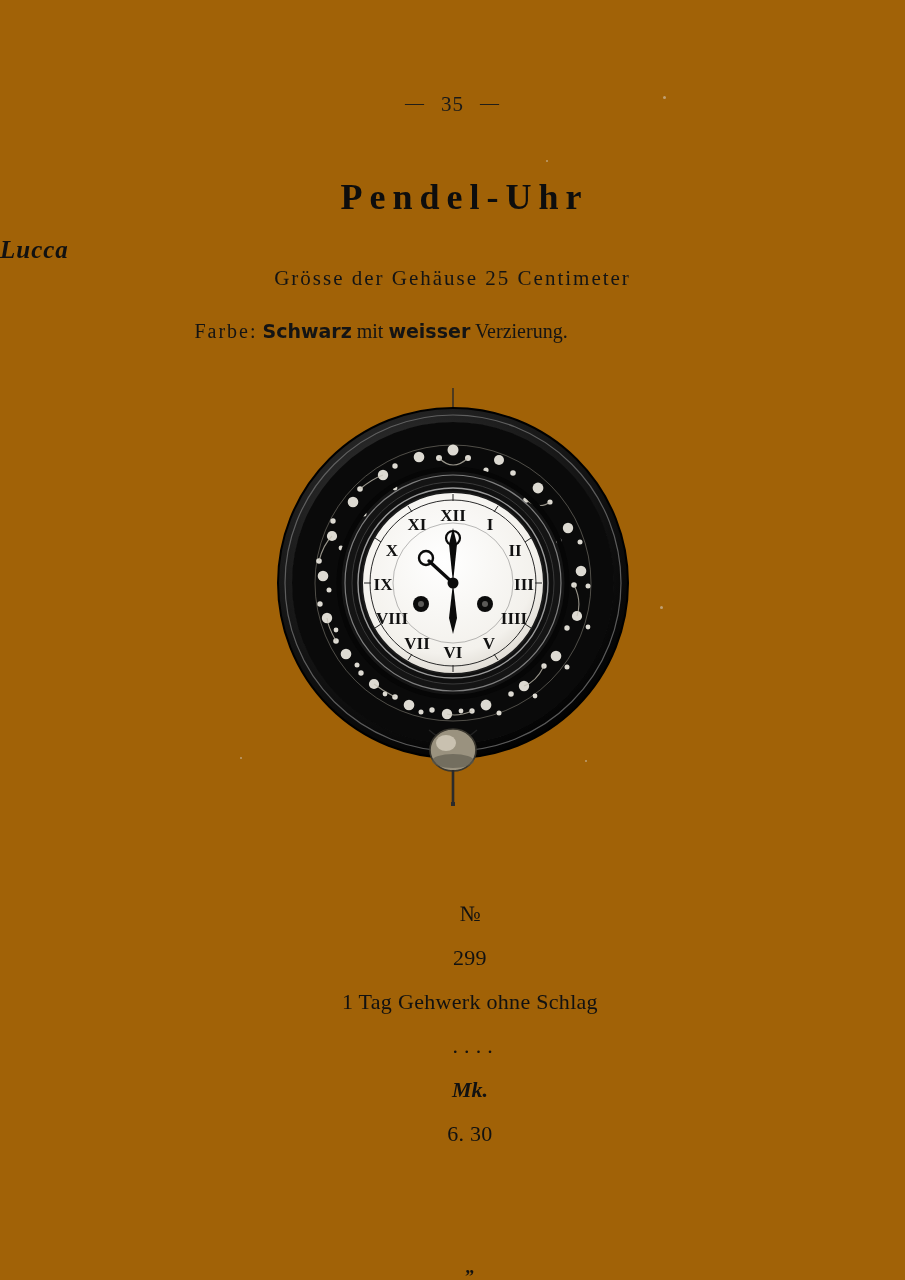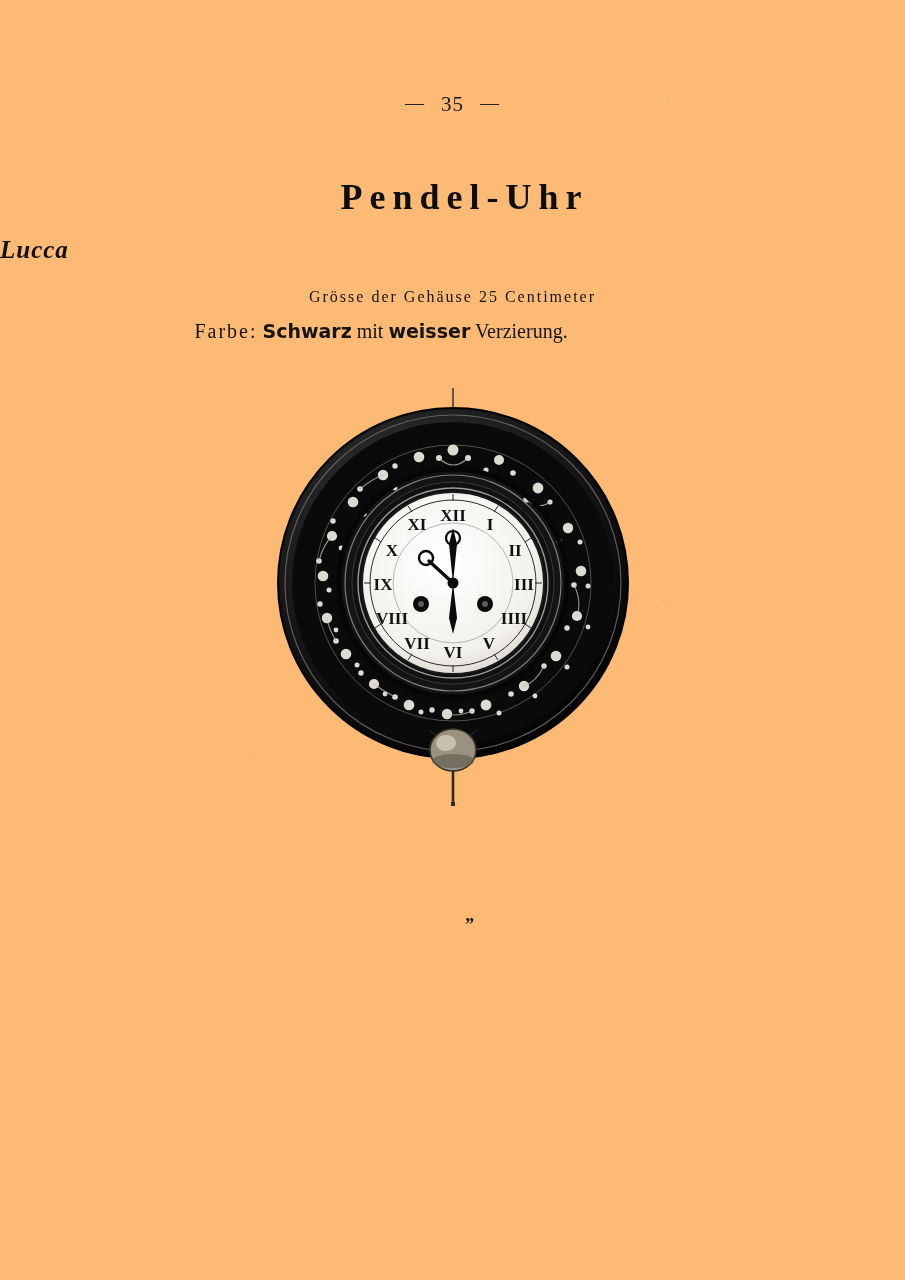--- a/index.html
+++ b/index.html
@@ -11,21 +11,21 @@
     width: 905px;
     height: 1280px;
     position: relative;
     font-family: "Liberation Serif", serif;
     color: #111111;
     overflow: hidden;
   }
   .page {
     position: absolute;
     inset: 0;
-    background: #fdba74;
+    background: #a16207;
   }
 
   
   .page-number {
     position: absolute;
     top: 92px;
     left: 0;
     width: 905px;
     text-align: center;
     font-size: 21px;
@@ -57,25 +57,25 @@
     left: 0;
     width: 905px;
     text-align: left;
     font-size: 25px;
     font-style: italic;
     font-weight: bold;
     letter-spacing: 1px;
   }
   .size-line {
     position: absolute;
-    top: 288px;
-    left: 0;
-    width: 905px;
-    text-align: center;
-    font-size: 16px;
+    top: 266px;
+    left: 0;
+    width: 905px;
+    text-align: center;
+    font-size: 21px;
     letter-spacing: 2.0px;
     color: #141414;
   }
   .color-line {
     position: absolute;
     top: 320px;
     left: 0;
     width: 762px;
     text-align: center;
     font-size: 20px;
@@ -310,20 +310,28 @@
       <ellipse cx="210" cy="372" rx="23" ry="21" fill="#9a927f" stroke="#3a372f" stroke-width="1.6"></ellipse>
       <ellipse cx="203" cy="365" rx="10" ry="8" fill="#ddd6c4" opacity=".7"></ellipse>
       <ellipse cx="210" cy="383" rx="21" ry="7" fill="#5e5a4e" opacity=".65"></ellipse>
       <line x1="210" y1="392" x2="210" y2="424" stroke="#2b2b2b" stroke-width="2.6"></line>
       <line x1="210" y1="424" x2="210" y2="428" stroke="#2b2b2b" stroke-width="4"></line>
     </svg>
   </div>
 
   <div class="pricing">
     <div class="price-row">
+      <span class="no">№</span>
+      <span>299</span>
+      <span>1 Tag Gehwerk ohne Schlag</span>
+      <span> . . . .</span>
+      <span class="mk">Mk.</span>
+      <span>6. 30</span>
+    </div>
+    <div class="price-row">
       <span class="dittomark">„</span>
       
       
       
       
       
     </div>
 
   </div>
 

